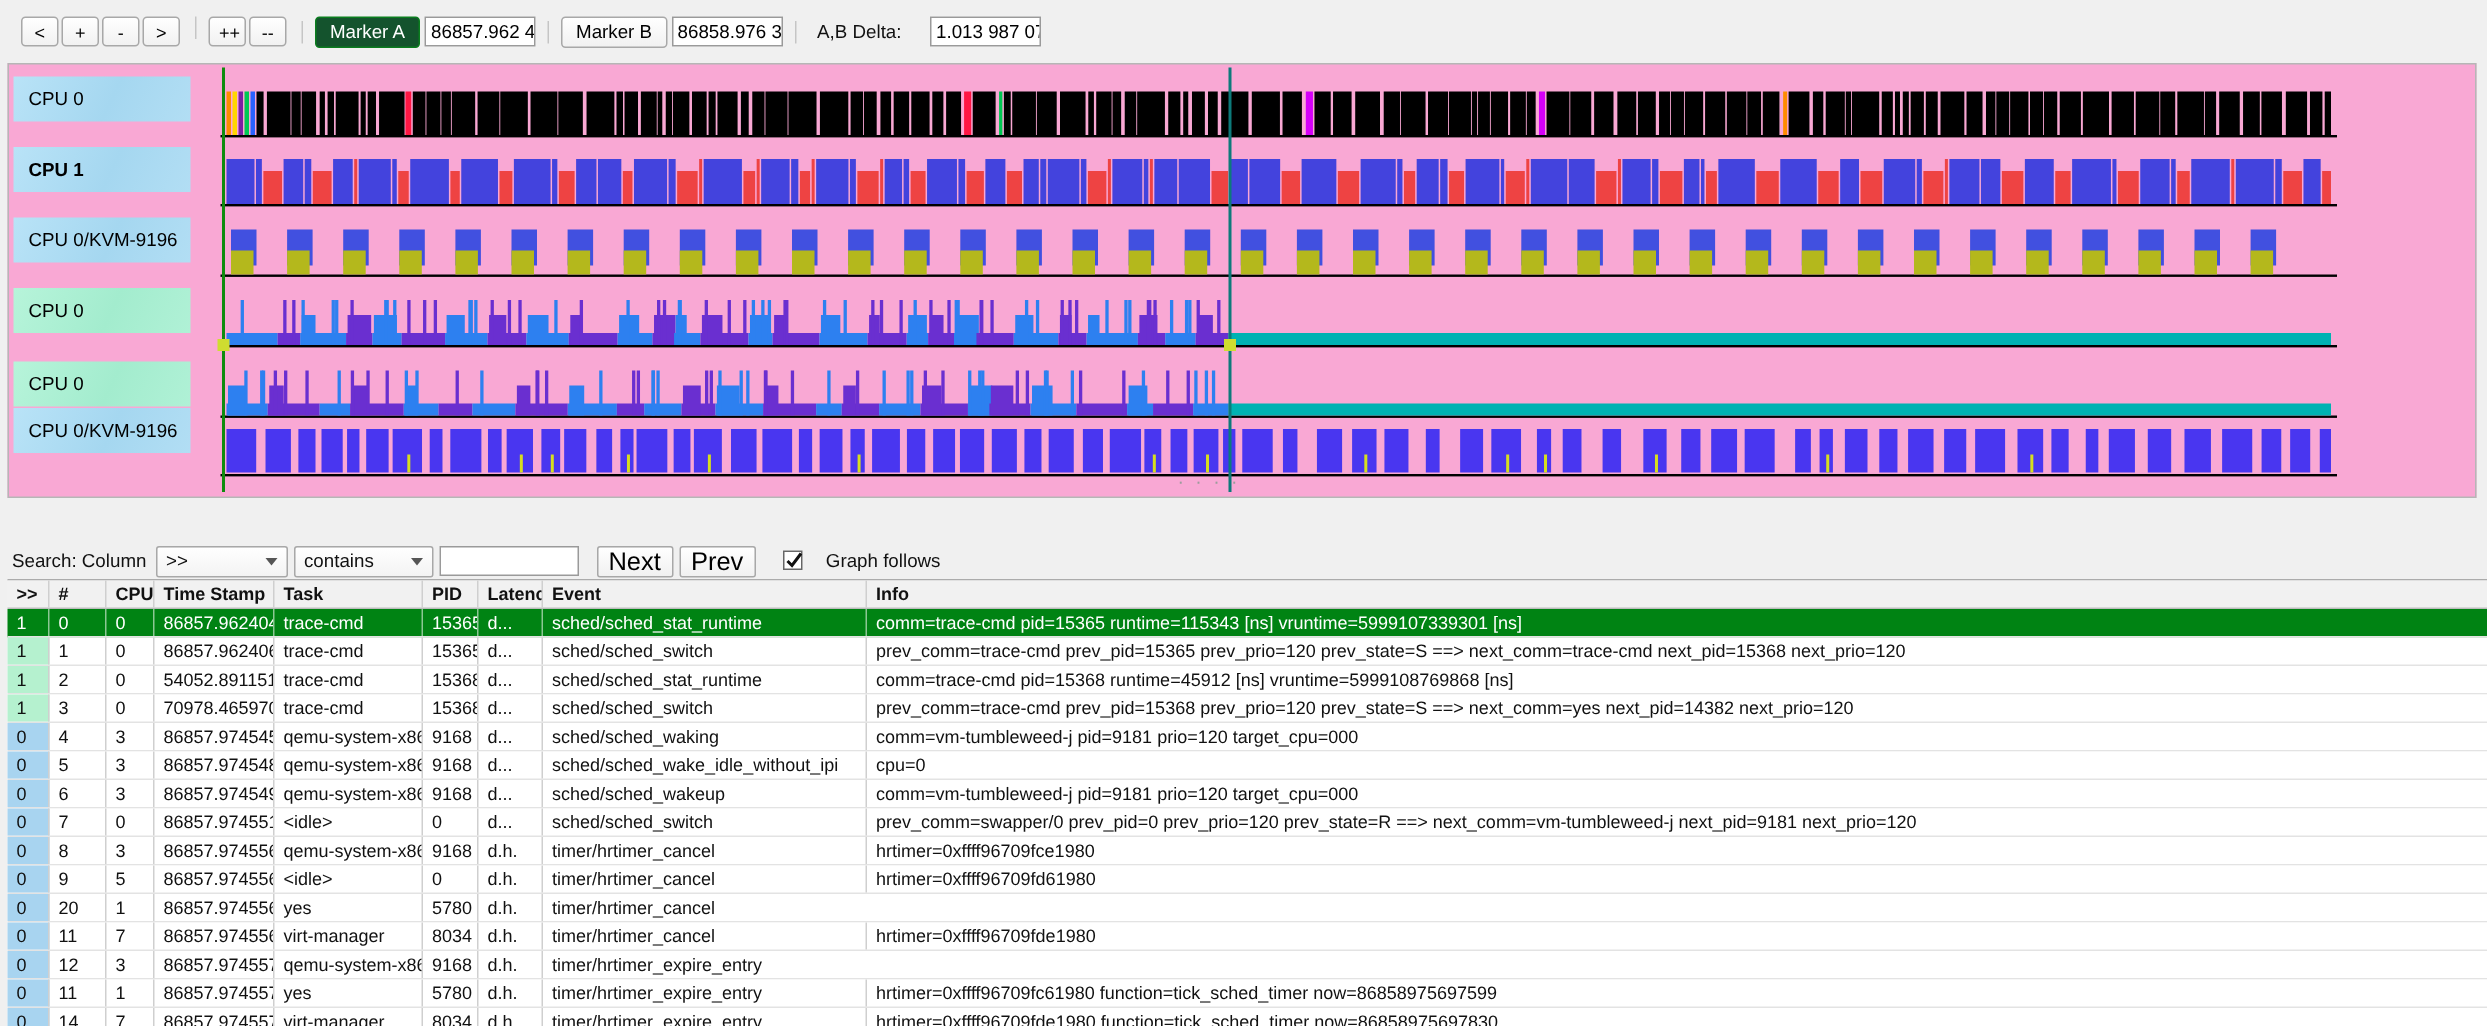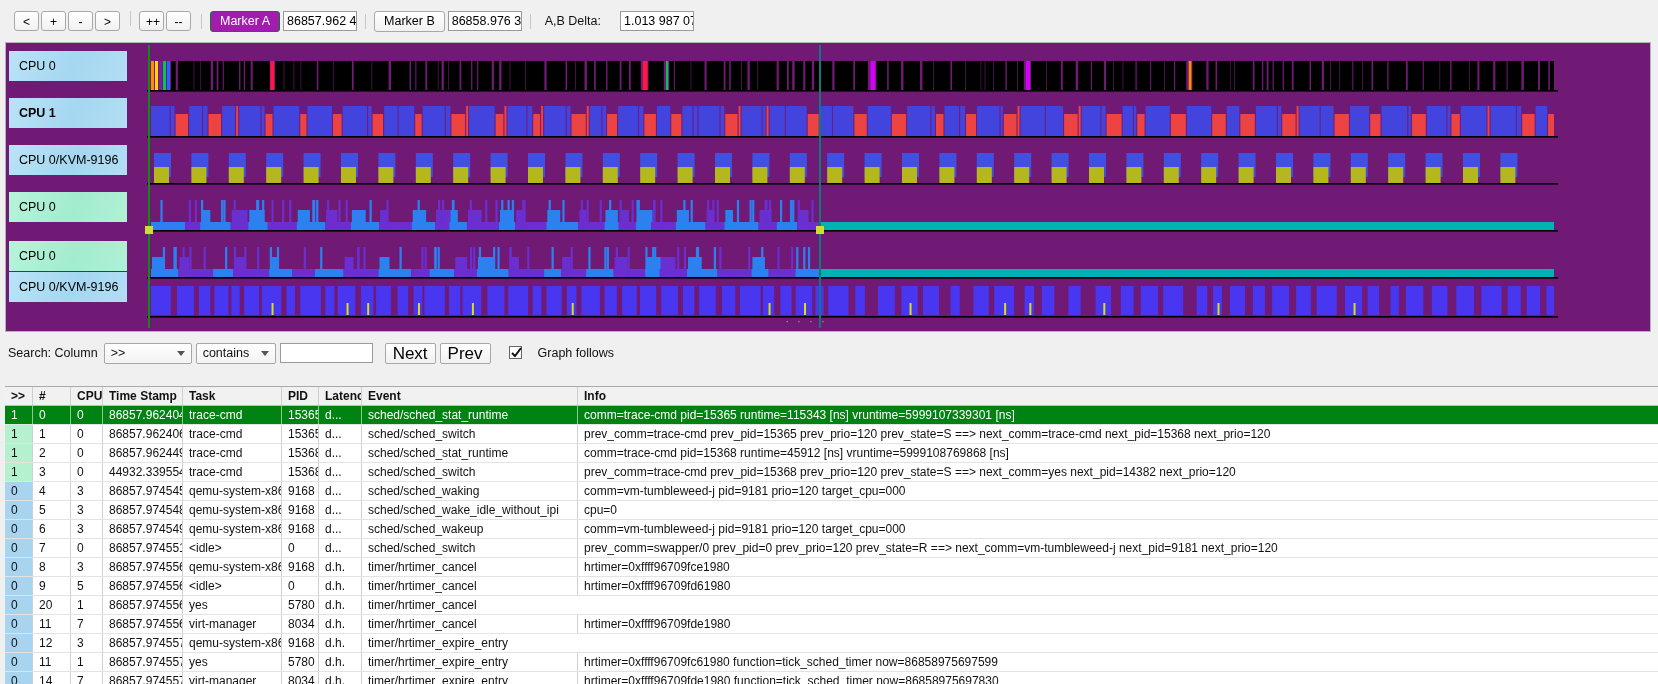--- a/index.html
+++ b/index.html
@@ -7,38 +7,38 @@
     width:1658px;height:684px;position:relative;overflow:hidden;
     background:#f0f0f0;font-family:"Liberation Sans",sans-serif;color:#111;
   }
   
   .toolbar{position:absolute;left:0;top:0;width:1658px;height:42px;display:flex;align-items:center;padding-left:14px;box-sizing:border-box;font-size:12.5px}
   .nav-btn{width:25px;height:20px;margin-right:2px;border:1px solid #a8a8a8;border-radius:3px;
     background:linear-gradient(#ffffff,#f1f1f1);font-size:12px;line-height:18px;text-align:center;cursor:pointer;box-sizing:border-box}
   .sep{width:1px;height:15px;background:#c5c5c5;margin:0 8px}
   .marker-btn{height:21px;padding:0 9px;border:1px solid #a8a8a8;border-radius:3px;background:linear-gradient(#ffffff,#f1f1f1);
     font-size:12.5px;line-height:19px;cursor:pointer;box-sizing:border-box}
-  .marker-a{background:#a21caf;border-color:#0a7d1e;color:#fff}
+  .marker-a{background:#14532d;border-color:#0a7d1e;color:#fff}
   .val-box{width:74px;height:20px;margin-left:3px;border:1px solid #9a9a9a;background:#fff;font-size:12.5px;
     font-family:"Liberation Sans",sans-serif;padding:0 0 0 3px;box-sizing:border-box;overflow:hidden;white-space:nowrap}
   .delta-label{margin-left:6px;margin-right:16px}
   
-  .graph-panel{position:absolute;left:5px;top:42px;width:1646px;height:290px;background:#701a75;border:1px solid #b6b6b6;box-sizing:border-box}
+  .graph-panel{position:absolute;left:5px;top:42px;width:1646px;height:290px;background:#f9a8d4;border:1px solid #b6b6b6;box-sizing:border-box}
   .cpu-label{position:absolute;left:3px;width:118px;height:30px;font-size:12.5px;display:flex;align-items:center;
     padding-left:10px;box-sizing:border-box;color:#000}
   .lbl-blue{background:linear-gradient(115deg,#b9e3f7 0%,#a5d7f0 55%,#b2def4 100%)}
   .lbl-mint{background:linear-gradient(115deg,#b7f4da 0%,#a3ecce 55%,#b0f1d6 100%)}
   #plot-svg{position:absolute;left:0;top:0}
   .splitter-dots{position:absolute;left:775px;top:274px;width:50px;height:10px;color:#9c9c9c;font-size:13px;letter-spacing:2px;text-align:center;line-height:8px}
   .splitter-dots::before{content:"· · · ·"}
   
-  .search-bar{position:absolute;left:8px;top:341px;height:24px;display:flex;align-items:center;font-size:12.5px;gap:4px}
+  .search-bar{position:absolute;left:8px;top:362px;height:24px;display:flex;align-items:center;font-size:12.5px;gap:4px}
   .select-box{height:21px;border:1px solid #a8a8a8;border-radius:2px;background:linear-gradient(#ffffff,#f3f3f3);
     display:flex;align-items:center;justify-content:space-between;padding:0 6px;box-sizing:border-box;cursor:pointer}
-  .sb-col{width:88px}.sb-match{width:80px}
+  .sb-col{width:88px}.sb-match{width:93px}
   .dd-arrow{width:0;height:0;border-left:4px solid transparent;border-right:4px solid transparent;border-top:5px solid #555}
   .search-input{width:93px;height:20px;border:1px solid #9a9a9a;background:#fff;box-sizing:border-box;font-size:12.5px;font-family:"Liberation Sans",sans-serif}
   .small-btn{height:21px;padding:0 7px;border:1px solid #a8a8a8;border-radius:2px;background:linear-gradient(#ffffff,#f1f1f1);
     font-size:17px;line-height:19px;cursor:pointer;box-sizing:border-box}
   .chk-wrap{display:flex;margin-left:14px;gap:16px;cursor:pointer}
   .checkbox{width:13px;height:13px;border:1px solid #666;background:#fff;box-sizing:border-box;position:relative}
   .checkbox svg{position:absolute;left:0;top:-1px}
   
   .table{position:absolute;left:5px;top:386px;width:1653px;border-top:1px solid #ababab;font-size:12px}
   .trow{display:grid;grid-template-columns:28px 38px 32px 80px 99px 37px 43px 216px minmax(0,1fr);
@@ -753,32 +753,32 @@
         <div class="c">trace-cmd</div>
         <div class="c">15365</div>
         <div class="c">d...</div>
         <div class="c">sched/sched_switch</div>
         <div class="c">prev_comm=trace-cmd prev_pid=15365 prev_prio=120 prev_state=S ==&gt; next_comm=trace-cmd next_pid=15368 next_prio=120</div>
       </div>
       <div class="trow">
         <div class="c m1">1</div>
         <div class="c">2</div>
         <div class="c">0</div>
-        <div class="c">86857.962449</div>
+        <div class="c">54052.891151</div>
         <div class="c">trace-cmd</div>
         <div class="c">15368</div>
         <div class="c">d...</div>
         <div class="c">sched/sched_stat_runtime</div>
         <div class="c">comm=trace-cmd pid=15368 runtime=45912 [ns] vruntime=5999108769868 [ns]</div>
       </div>
       <div class="trow">
         <div class="c m1">1</div>
         <div class="c">3</div>
         <div class="c">0</div>
-        <div class="c">44932.339554</div>
+        <div class="c">70978.465970</div>
         <div class="c">trace-cmd</div>
         <div class="c">15368</div>
         <div class="c">d...</div>
         <div class="c">sched/sched_switch</div>
         <div class="c">prev_comm=trace-cmd prev_pid=15368 prev_prio=120 prev_state=S ==&gt; next_comm=yes next_pid=14382 next_prio=120</div>
       </div>
       <div class="trow">
         <div class="c m0">0</div>
         <div class="c">4</div>
         <div class="c">3</div>

